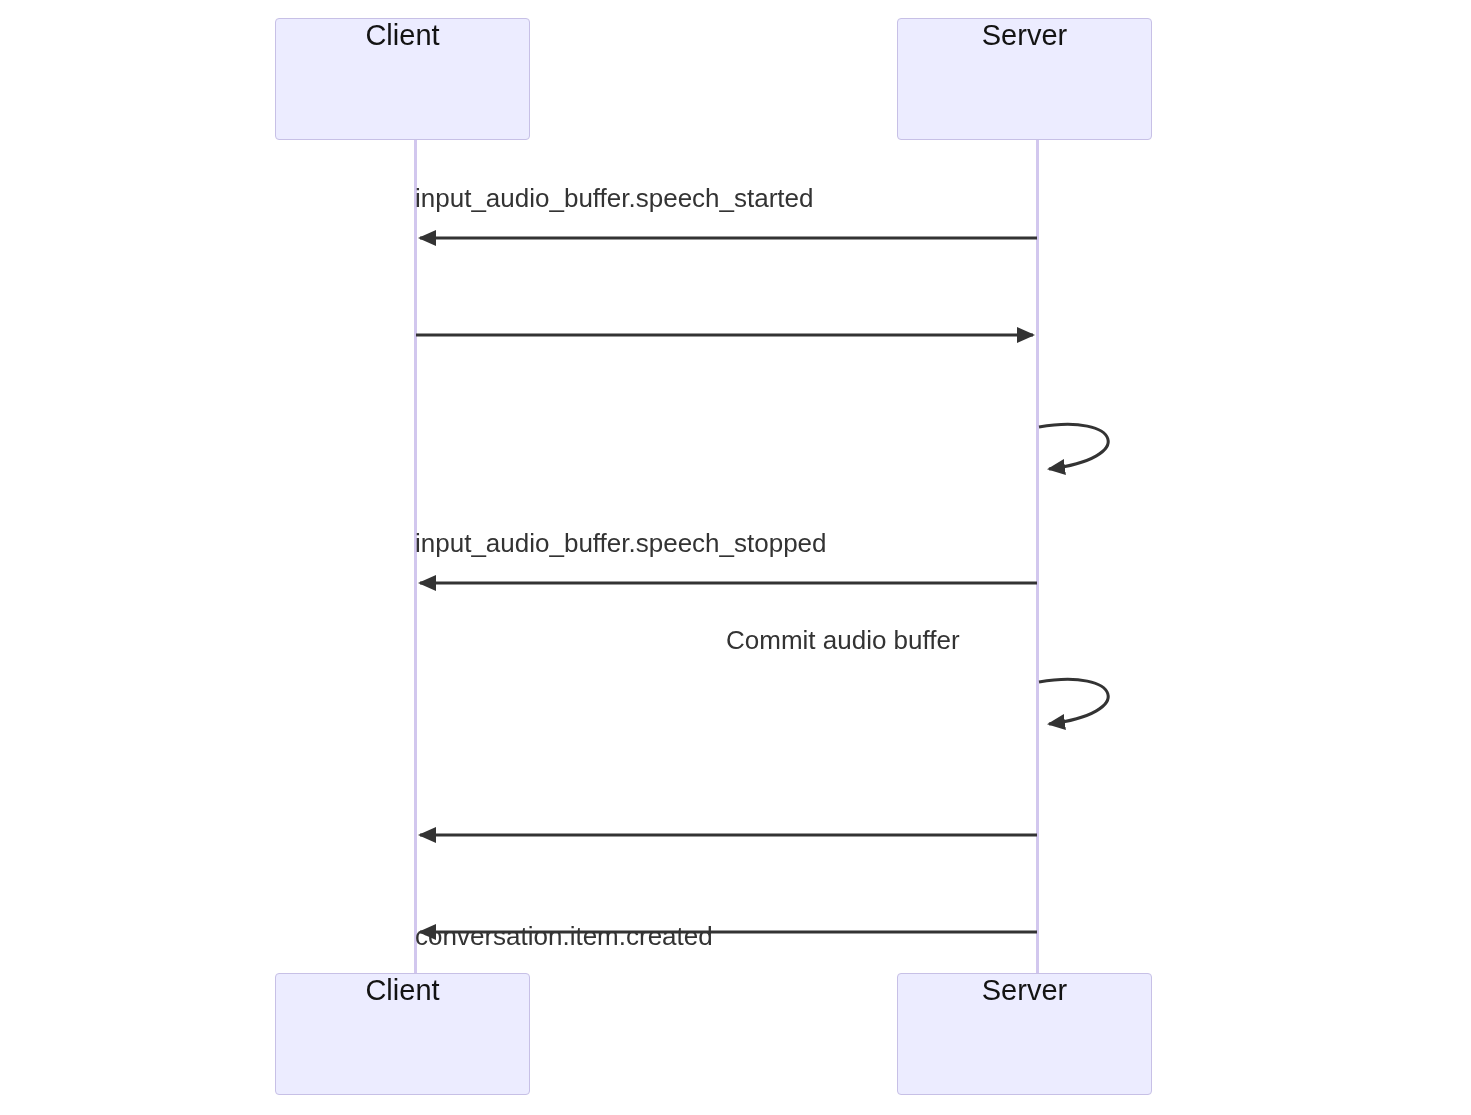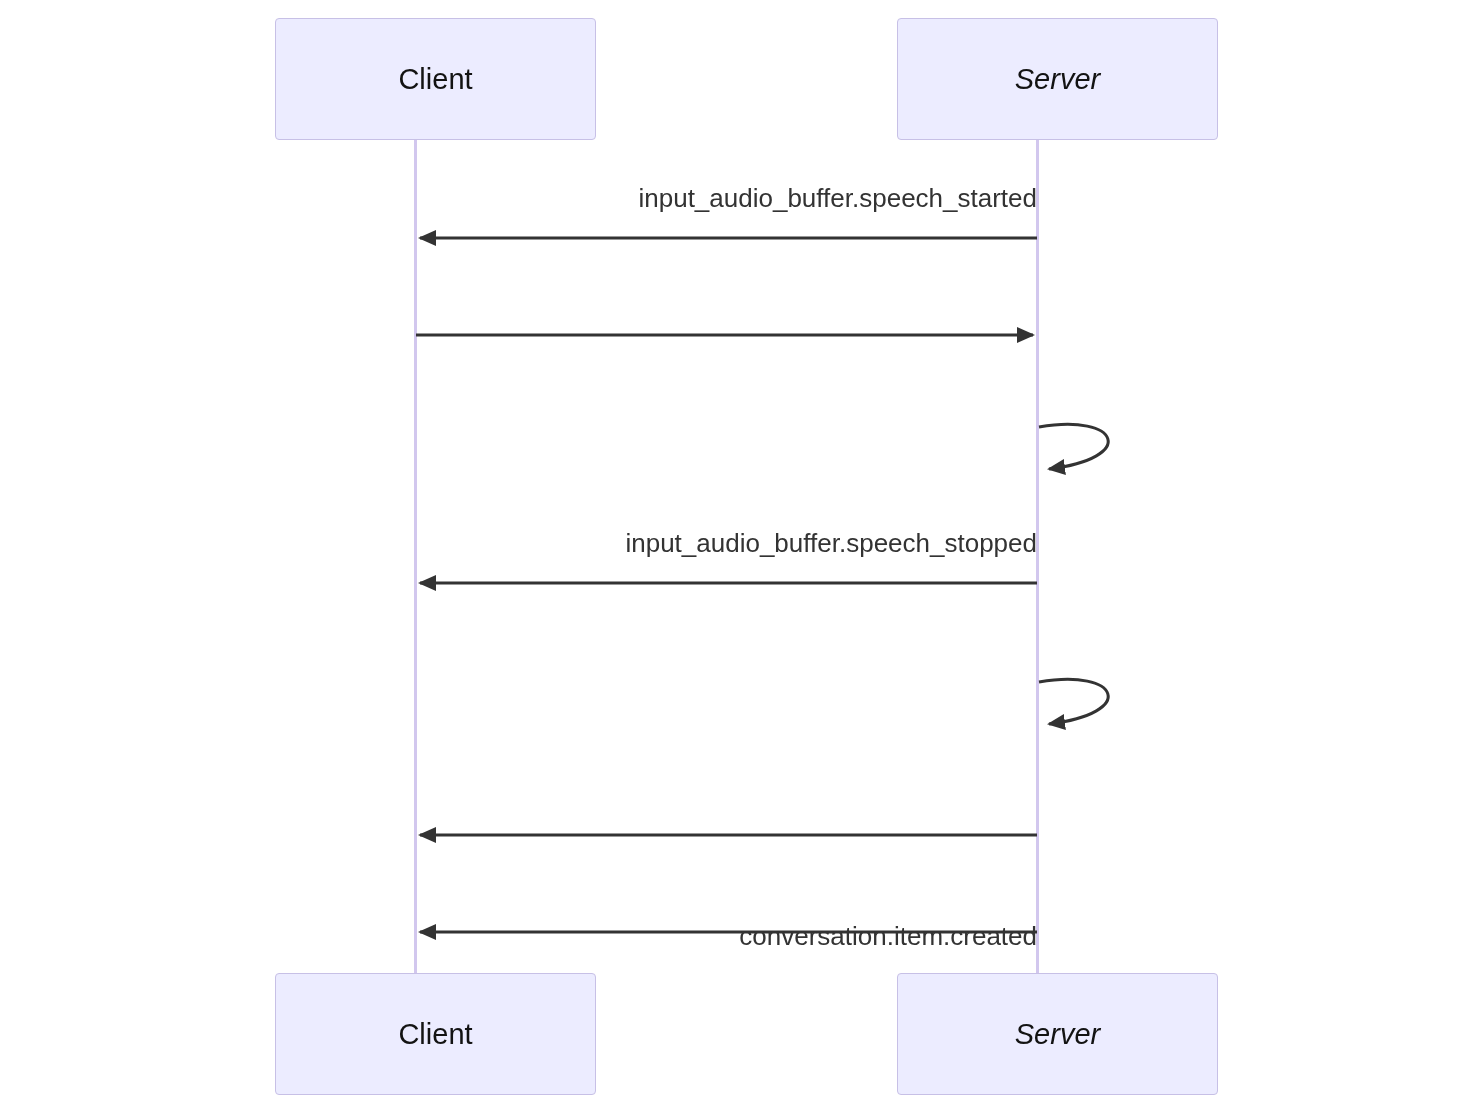--- a/index.html
+++ b/index.html
@@ -10,34 +10,34 @@
   }
   .diagram {
     position: relative;
     width: 1471px;
     height: 1115px;
     background: #ffffff;
     overflow: hidden;
   }
   .actor-box {
     position: absolute;
-    width: 321px;
+    width: 255px;
     height: 122px;
     background: #ECECFF;
     border: 1px solid #c7c0e6;
     border-radius: 4px;
     box-sizing: border-box;
     display: flex;
-    align-items: center;
+    align-items: flex-start;
     justify-content: center;
     font-size: 29px;
     color: #131313;
   }
   .actor-client { left: 275px; }
-  .actor-server { left: 897px; font-style: italic; }
+  .actor-server { left: 897px; }
   .actor-top    { top: 18px; }
   .actor-bottom { top: 973px; }
   .lifeline {
     position: absolute;
     top: 140px;
     height: 833px;
     width: 3px;
     background: #d2c7ee;
   }
   .lifeline-client { left: 414px; }
@@ -47,21 +47,21 @@
     left: 0; top: 0;
     width: 1471px;
     height: 1115px;
     pointer-events: none;
   }
   .msg-label {
     position: absolute;
     width: 622px;
     height: 40px;
     line-height: 40px;
-    text-align: right;
+    text-align: left;
     font-size: 26px;
     color: #333333;
     white-space: nowrap;
   }
   .msg-between { left: 415px; }
   .msg-self    { left: 726px; }
 </style>
 </head>
 <body>
 
@@ -82,20 +82,21 @@
       <path d="M 1039 427 C 1120 413, 1138 458, 1049 469" marker-end="url(#ah)"></path>
       <line x1="1037" y1="583" x2="420" y2="583" marker-end="url(#ah)"></line>
       <path d="M 1039 682 C 1120 668, 1138 713, 1049 724" marker-end="url(#ah)"></path>
       <line x1="1037" y1="835" x2="420" y2="835" marker-end="url(#ah)"></line>
       <line x1="1037" y1="932" x2="420" y2="932" marker-end="url(#ah)"></line>
     </g>
   </svg>
 
   <div class="msg-label msg-between" style="top:178px">input_audio_buffer.speech_started</div>
   <div class="msg-label msg-between" style="top:523px">input_audio_buffer.speech_stopped</div>
+  <div class="msg-label msg-self" style="top:620px">Commit audio buffer</div>
   <div class="msg-label msg-between" style="top:916px">conversation.item.created</div>
 
   <div class="actor-box actor-client actor-top">
     <span>Client</span>
   </div>
   <div class="actor-box actor-server actor-top">
     <span>Server</span>
   </div>
   <div class="actor-box actor-client actor-bottom">
     <span>Client</span>

